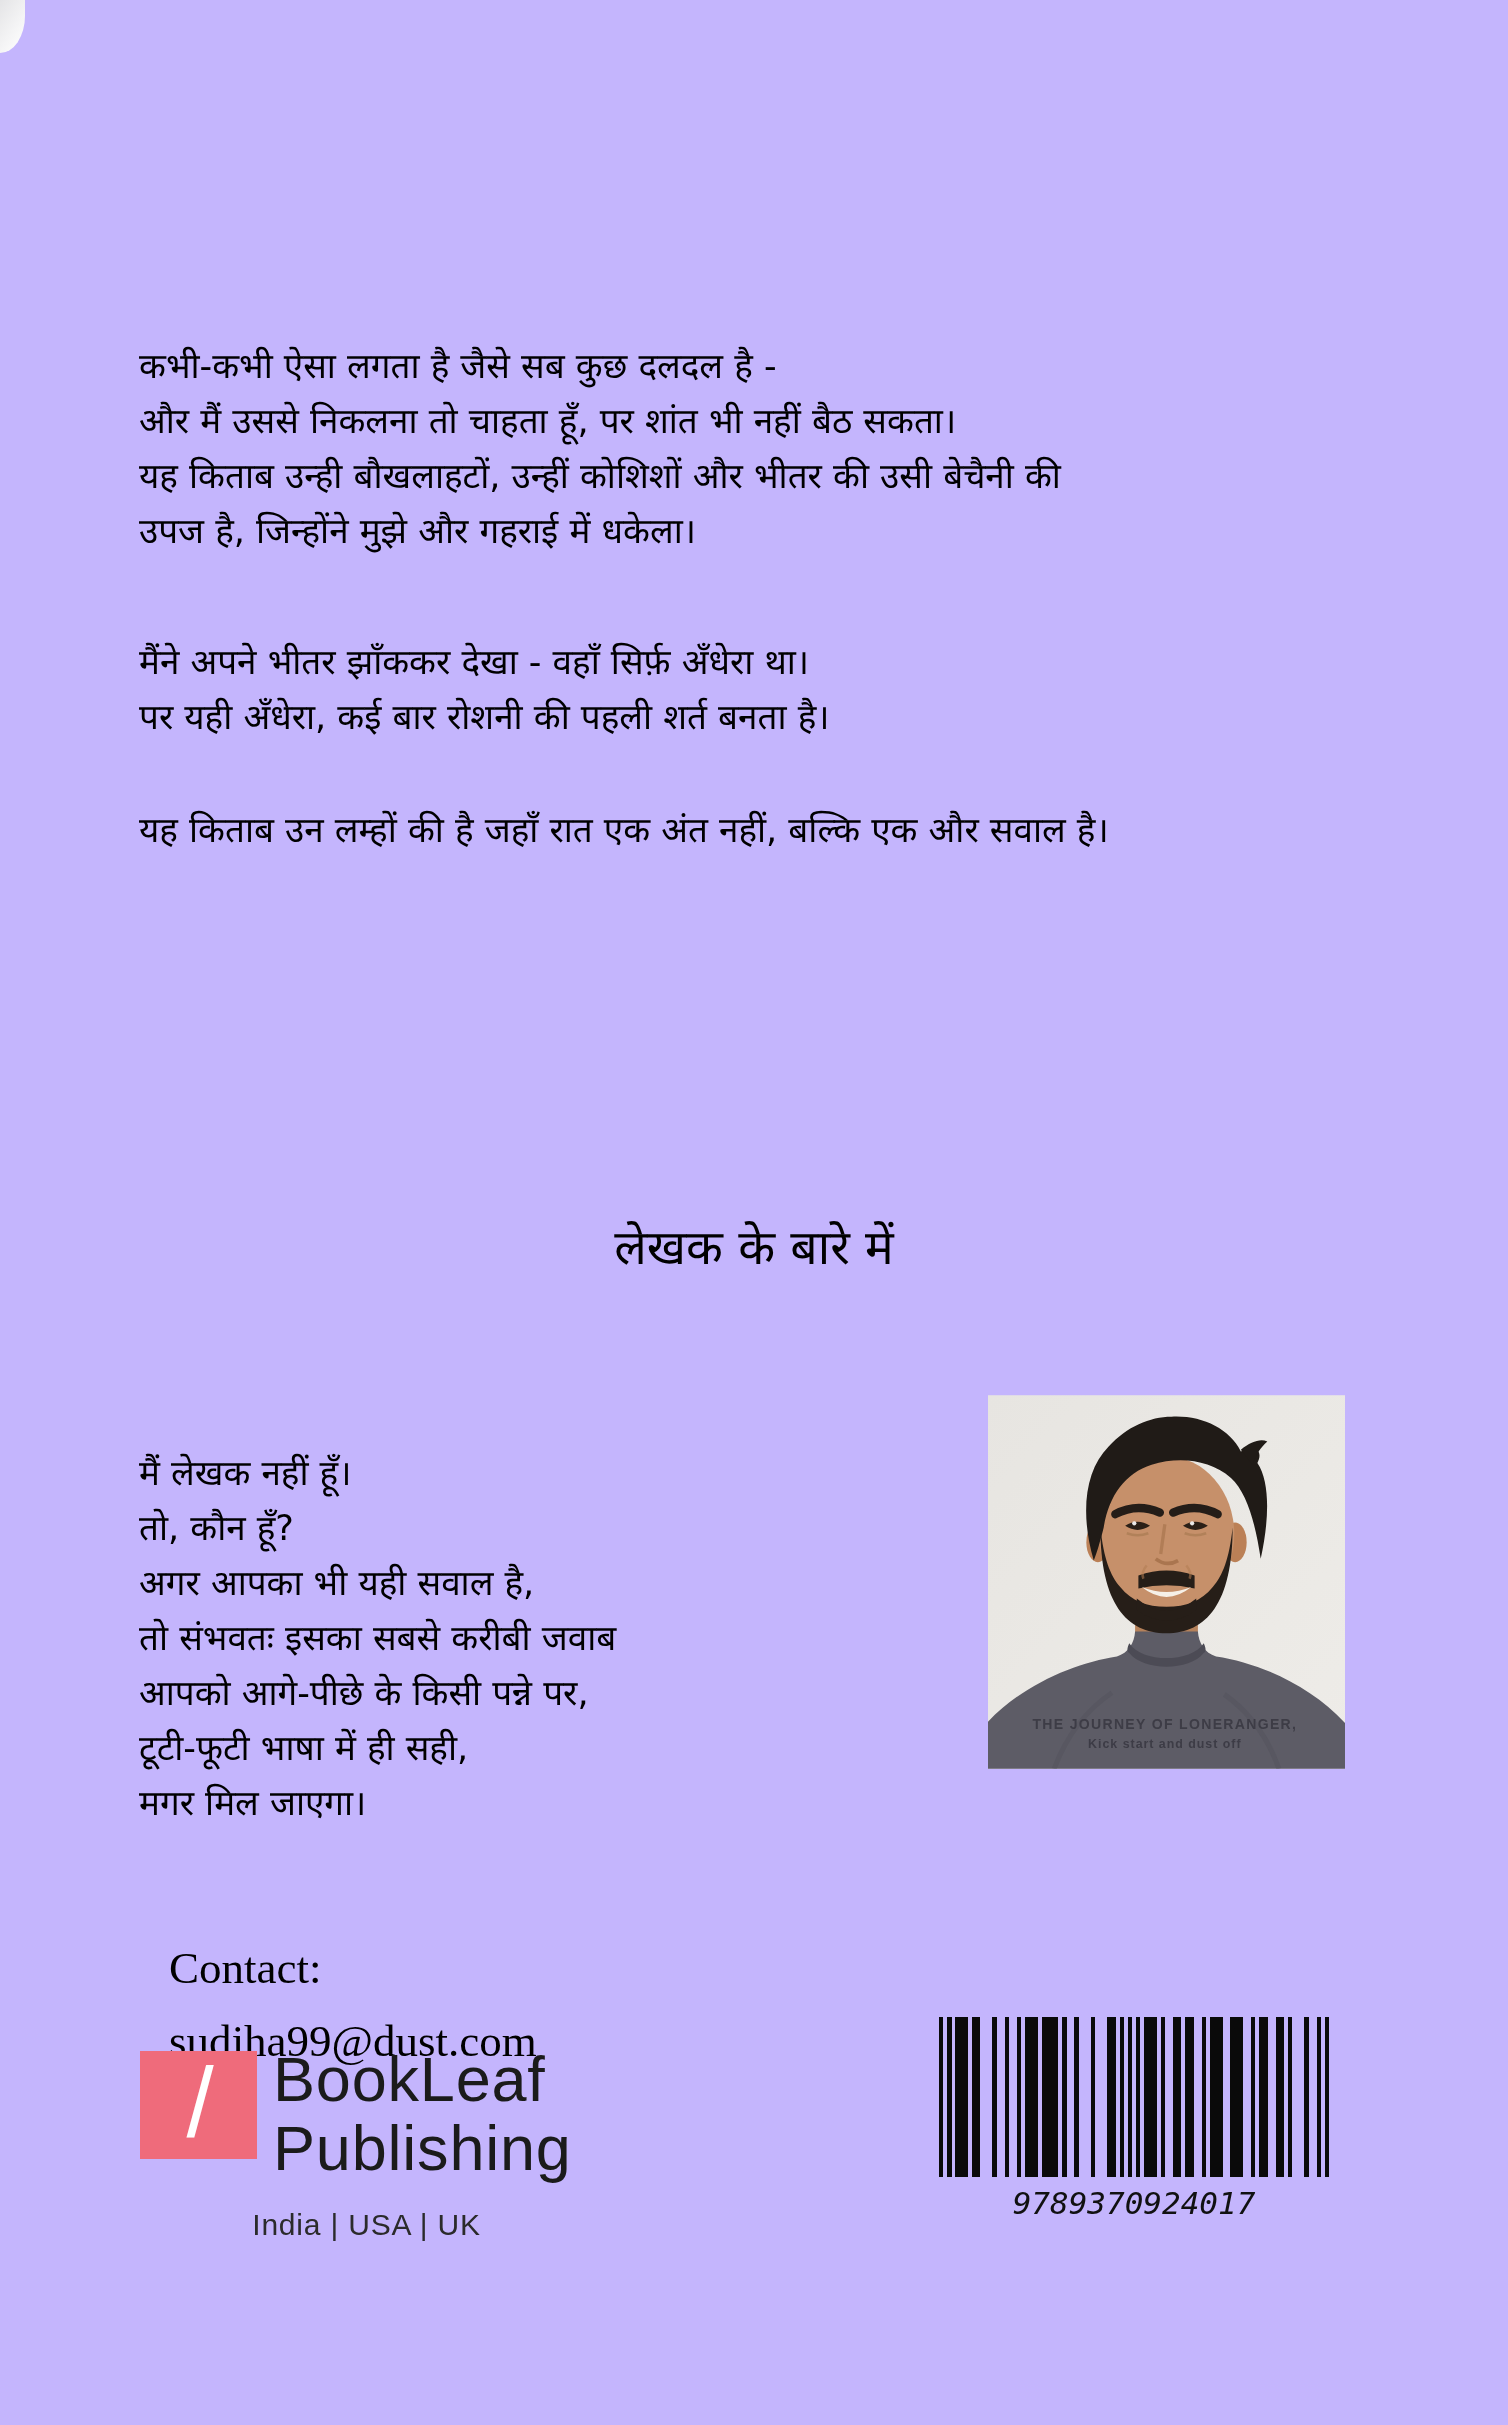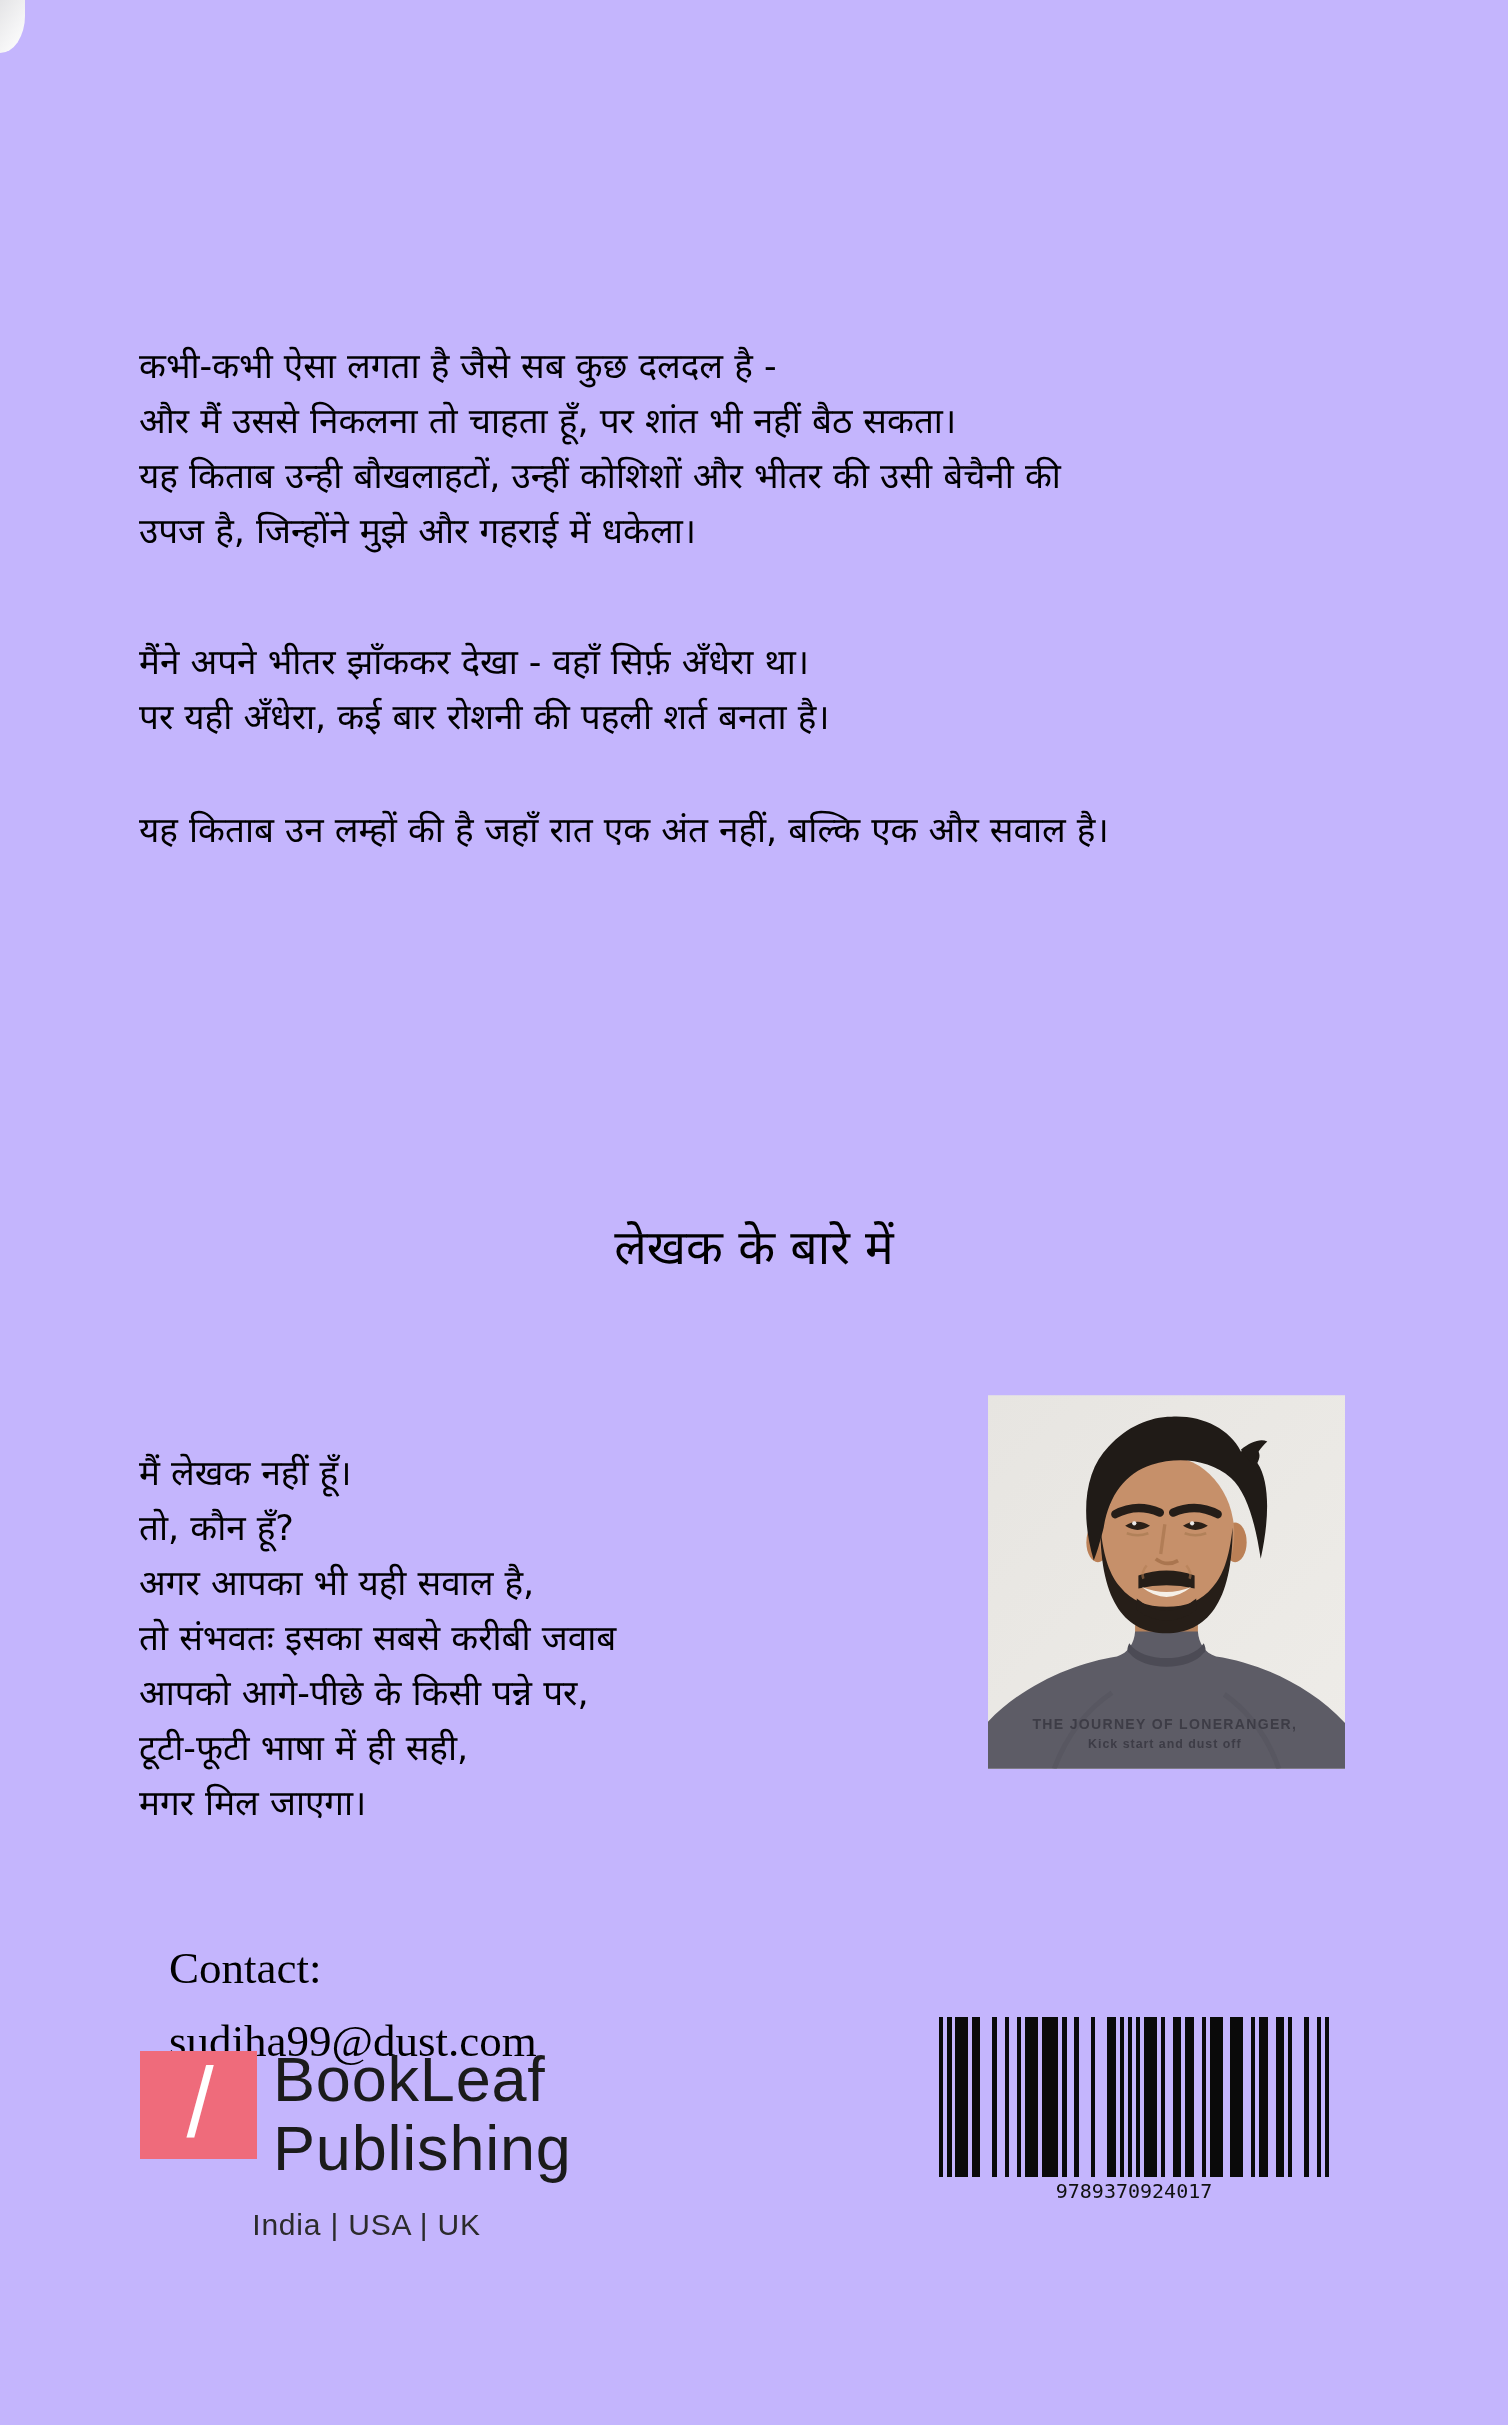--- a/index.html
+++ b/index.html
@@ -56,22 +56,22 @@
   }
   .regions {
     position:absolute; left:156px; top:2208px; width:421px; text-align:center;
     font-family:"Liberation Sans", sans-serif; font-weight:300;
     font-size:30px; color:#2b2b2b; letter-spacing:0.8px;
   }
   
   .barcode-box { position:absolute; left:939px; top:2017px; width:390px; }
   .barcode-box svg { display:block; width:390px; height:160px; fill:#0a0a0a; }
   .isbn {
-    margin-top:2px; text-align:center;
-    font-family:"DejaVu Sans Mono", monospace; font-size:20px; color:#111;
+    margin-top:8px; text-align:center;
+    font-family:"DejaVu Sans Mono", monospace; font-size:31px; color:#111;font-style:italic;
   }
 </style>
 </head>
 <body>
 
 <div class="page">
 
   <div class="corner-curl"></div>
 
   <div class="blurb">

